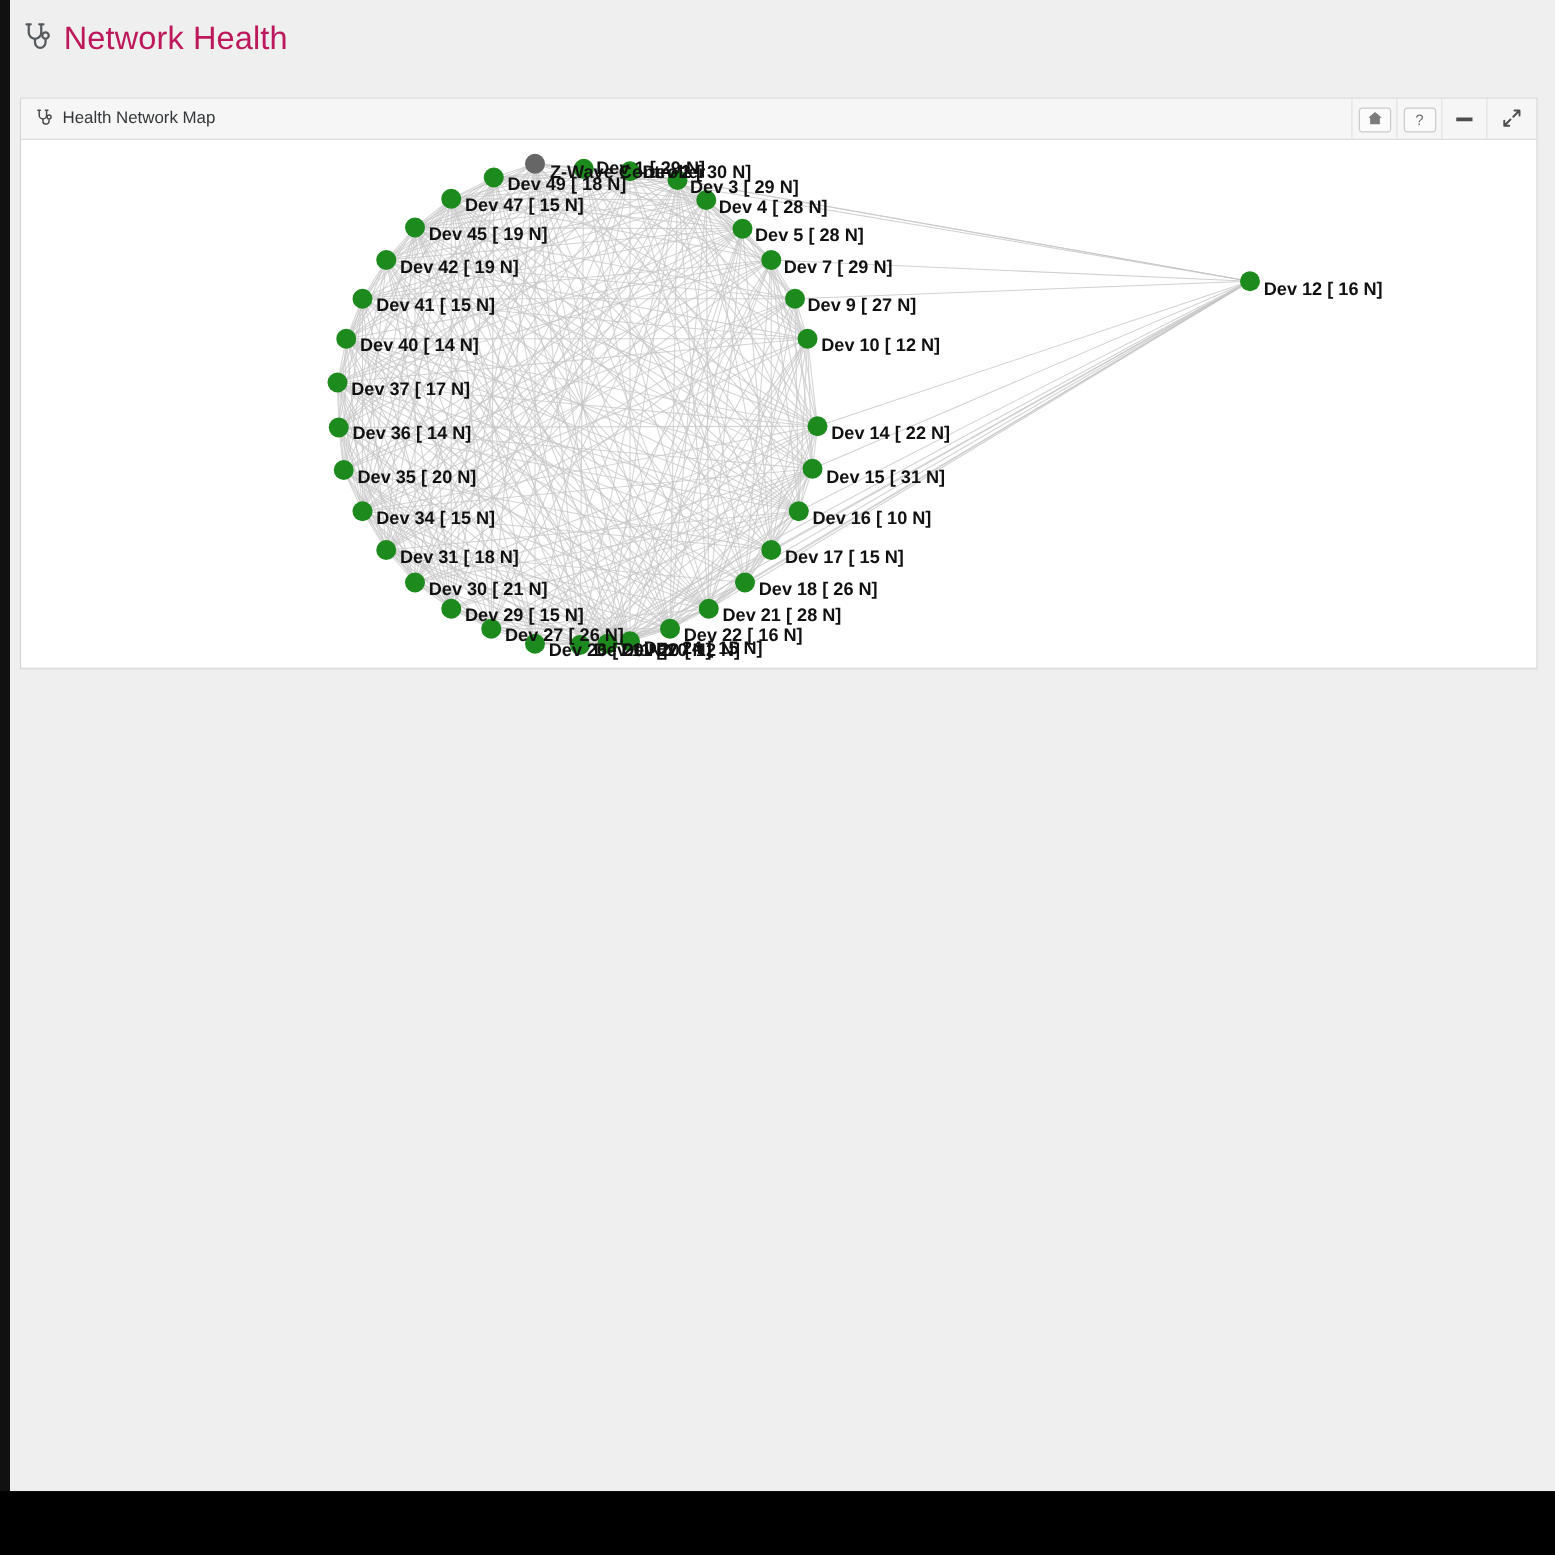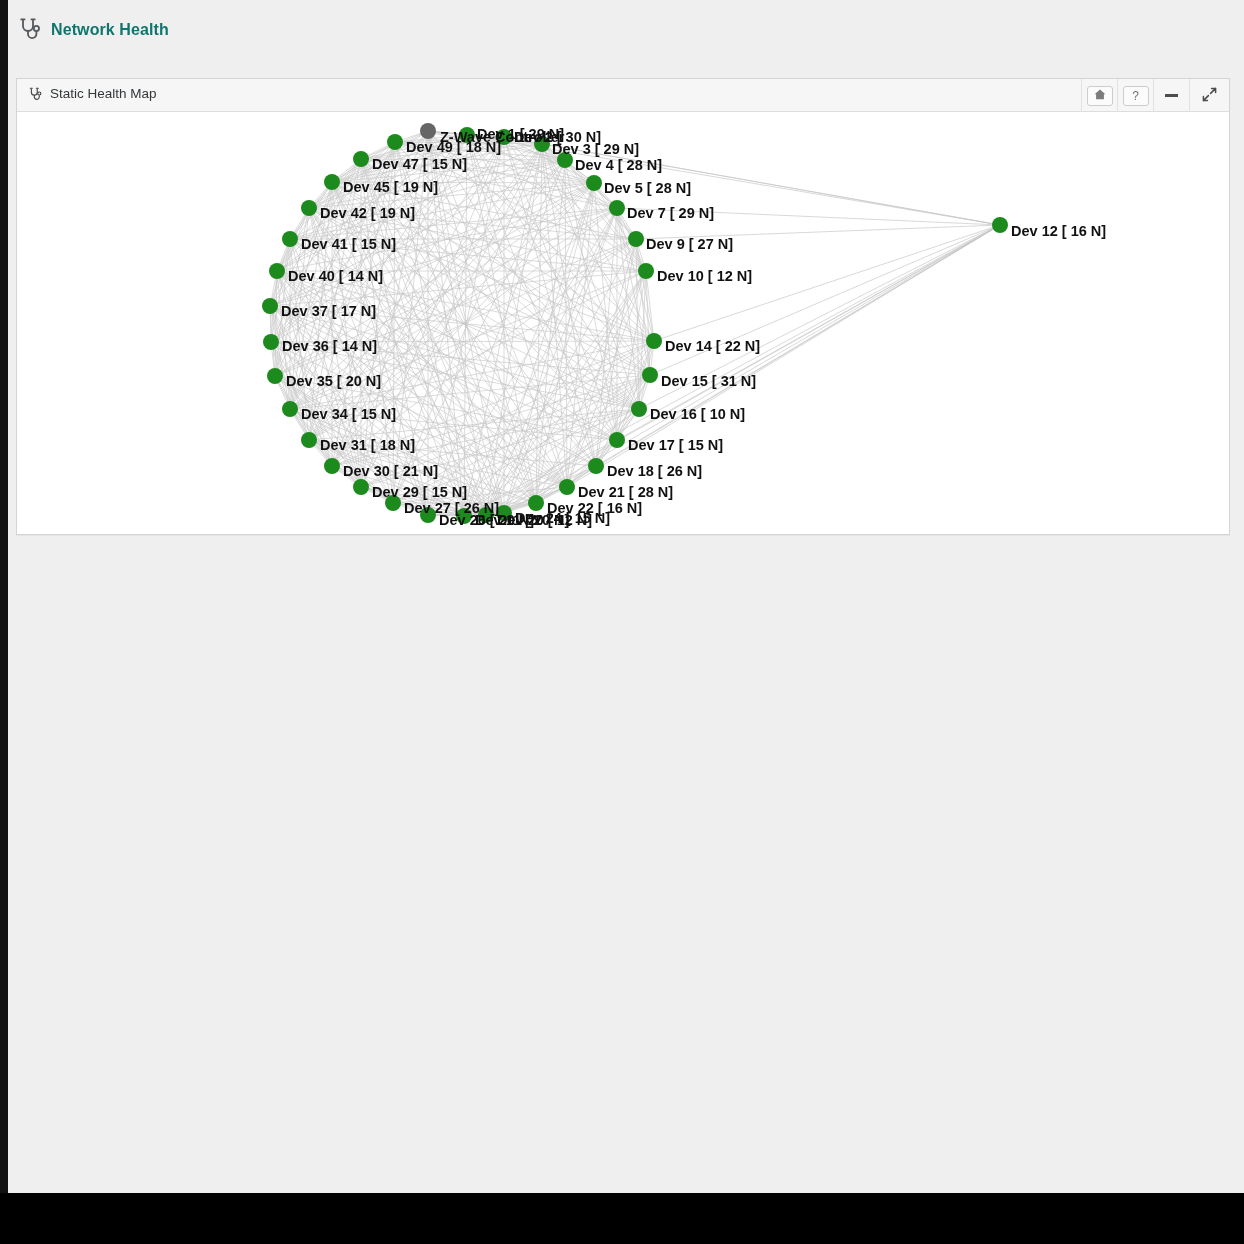--- a/index.html
+++ b/index.html
@@ -49,23 +49,23 @@
     display: flex;
     align-items: center;
     gap: 10px;
   }
   .stethoscope {
     width: 22px;
     height: 24px;
     display: block;
   }
   .page-title {
-    font-size: 16px;
-    font-weight: 700;
-    color: #0f766e;
+    font-size: 26px;
+    font-weight: 400;
+    color: #be185d;
     letter-spacing: 0.1px;
     line-height: 26px;
   }
   
   .panel {
     position: absolute;
     left: 8px;
     top: 78px;
     width: 1214px;
     height: 457px;
@@ -206,21 +206,21 @@
       <div class="panel-head">
         <div class="panel-head-left">
           <span>
             <svg class="panel-head-icon" viewBox="0 0 22 24">
               <path d="M4 2 v6 a5 5 0 0 0 10 0 V2" fill="none" stroke="#4a4a4a" stroke-width="2"></path>
               <path d="M2.2 1.4 h3.4 M12.4 1.4 h3.4" stroke="#4a4a4a" stroke-width="2" stroke-linecap="round"></path>
               <path d="M9 13 v3 a4.2 4.2 0 0 0 8.4 0 v-2.4" fill="none" stroke="#4a4a4a" stroke-width="2"></path>
               <circle cx="17.4" cy="10.4" r="2.6" fill="none" stroke="#4a4a4a" stroke-width="2"></circle>
             </svg>
           </span>
-          <span class="panel-title">Static Health Map</span>
+          <span class="panel-title">Health Network Map</span>
         </div>
 
         <div class="panel-tools">
           <div class="tool-cell">
             <button class="tool-btn" title="home">
               <span>
                 <svg width="12" height="11" viewBox="0 0 12 11">
                   <path d="M6 0.6 L0.6 5.2 h1.5 v5.1 h7.8 V5.2 h1.5 Z" fill="#7b7b7b"></path>
                 </svg>
               </span>

